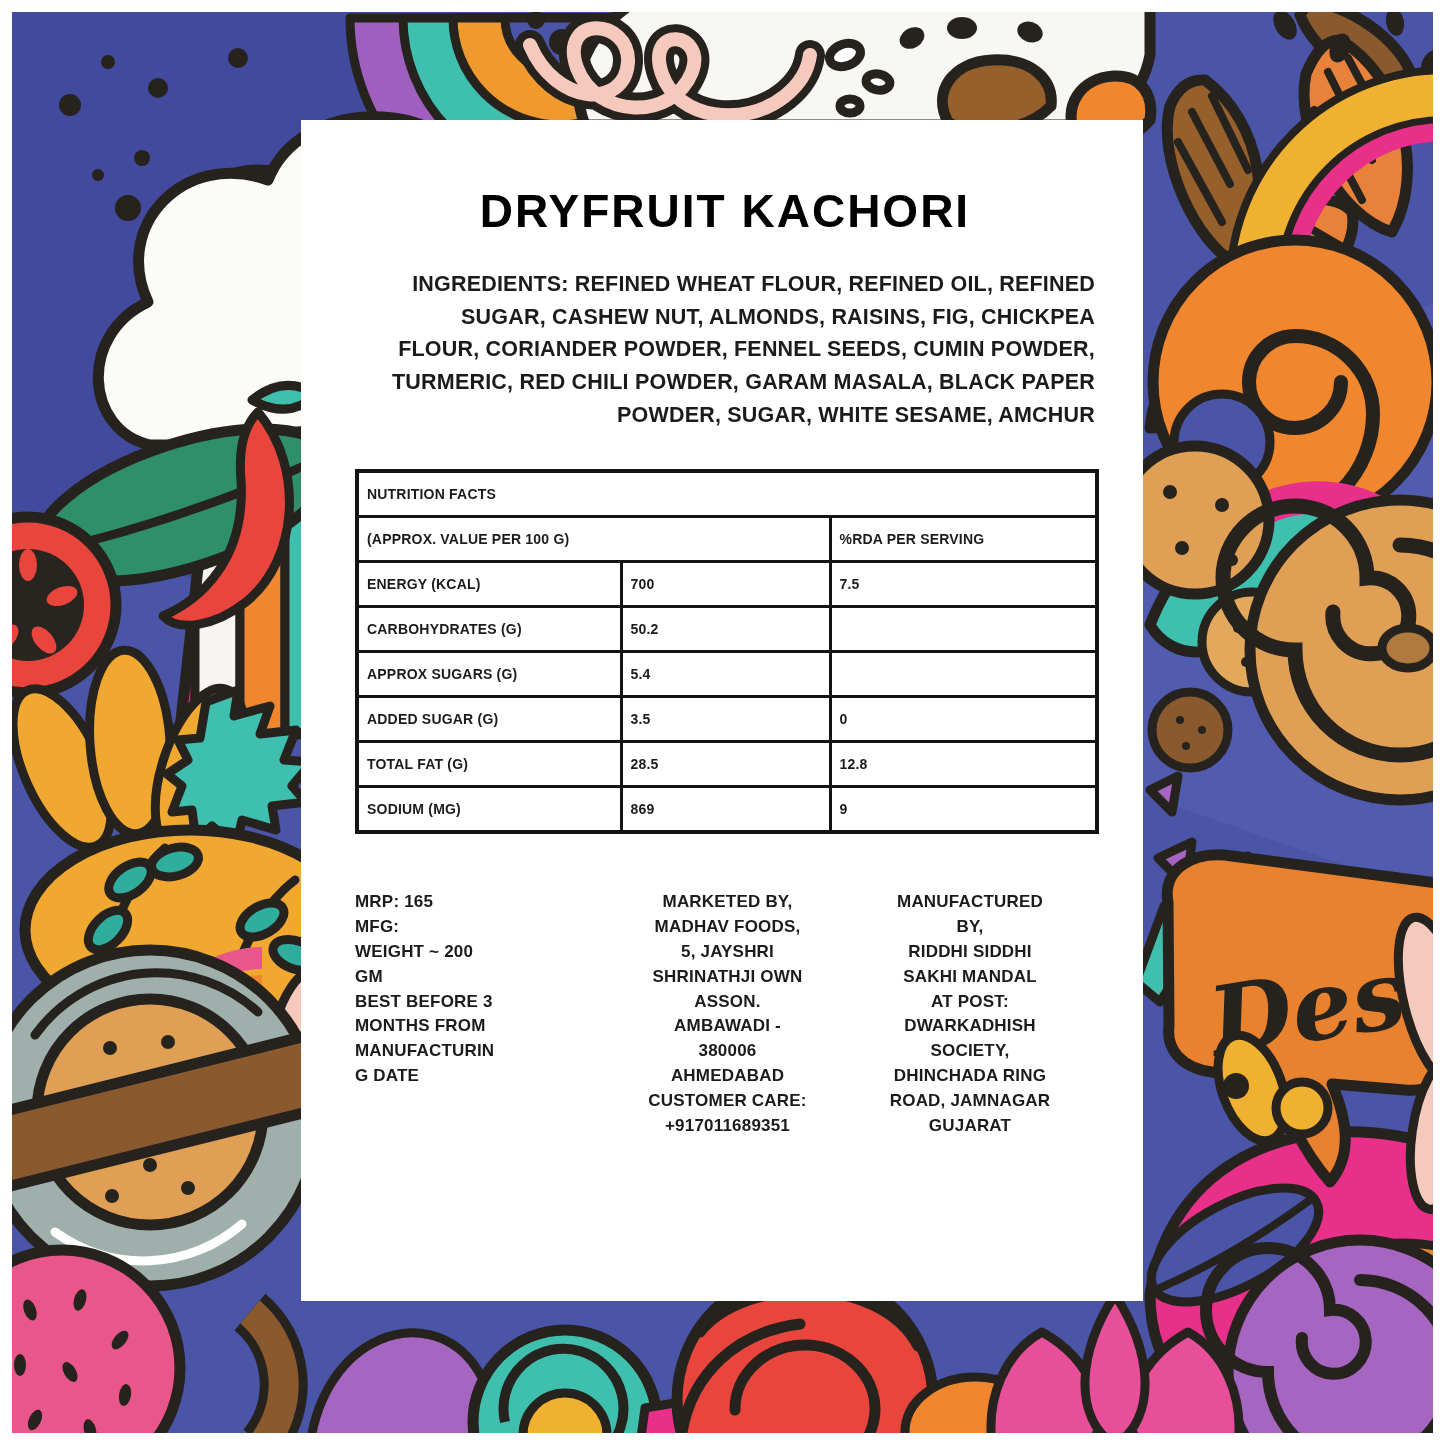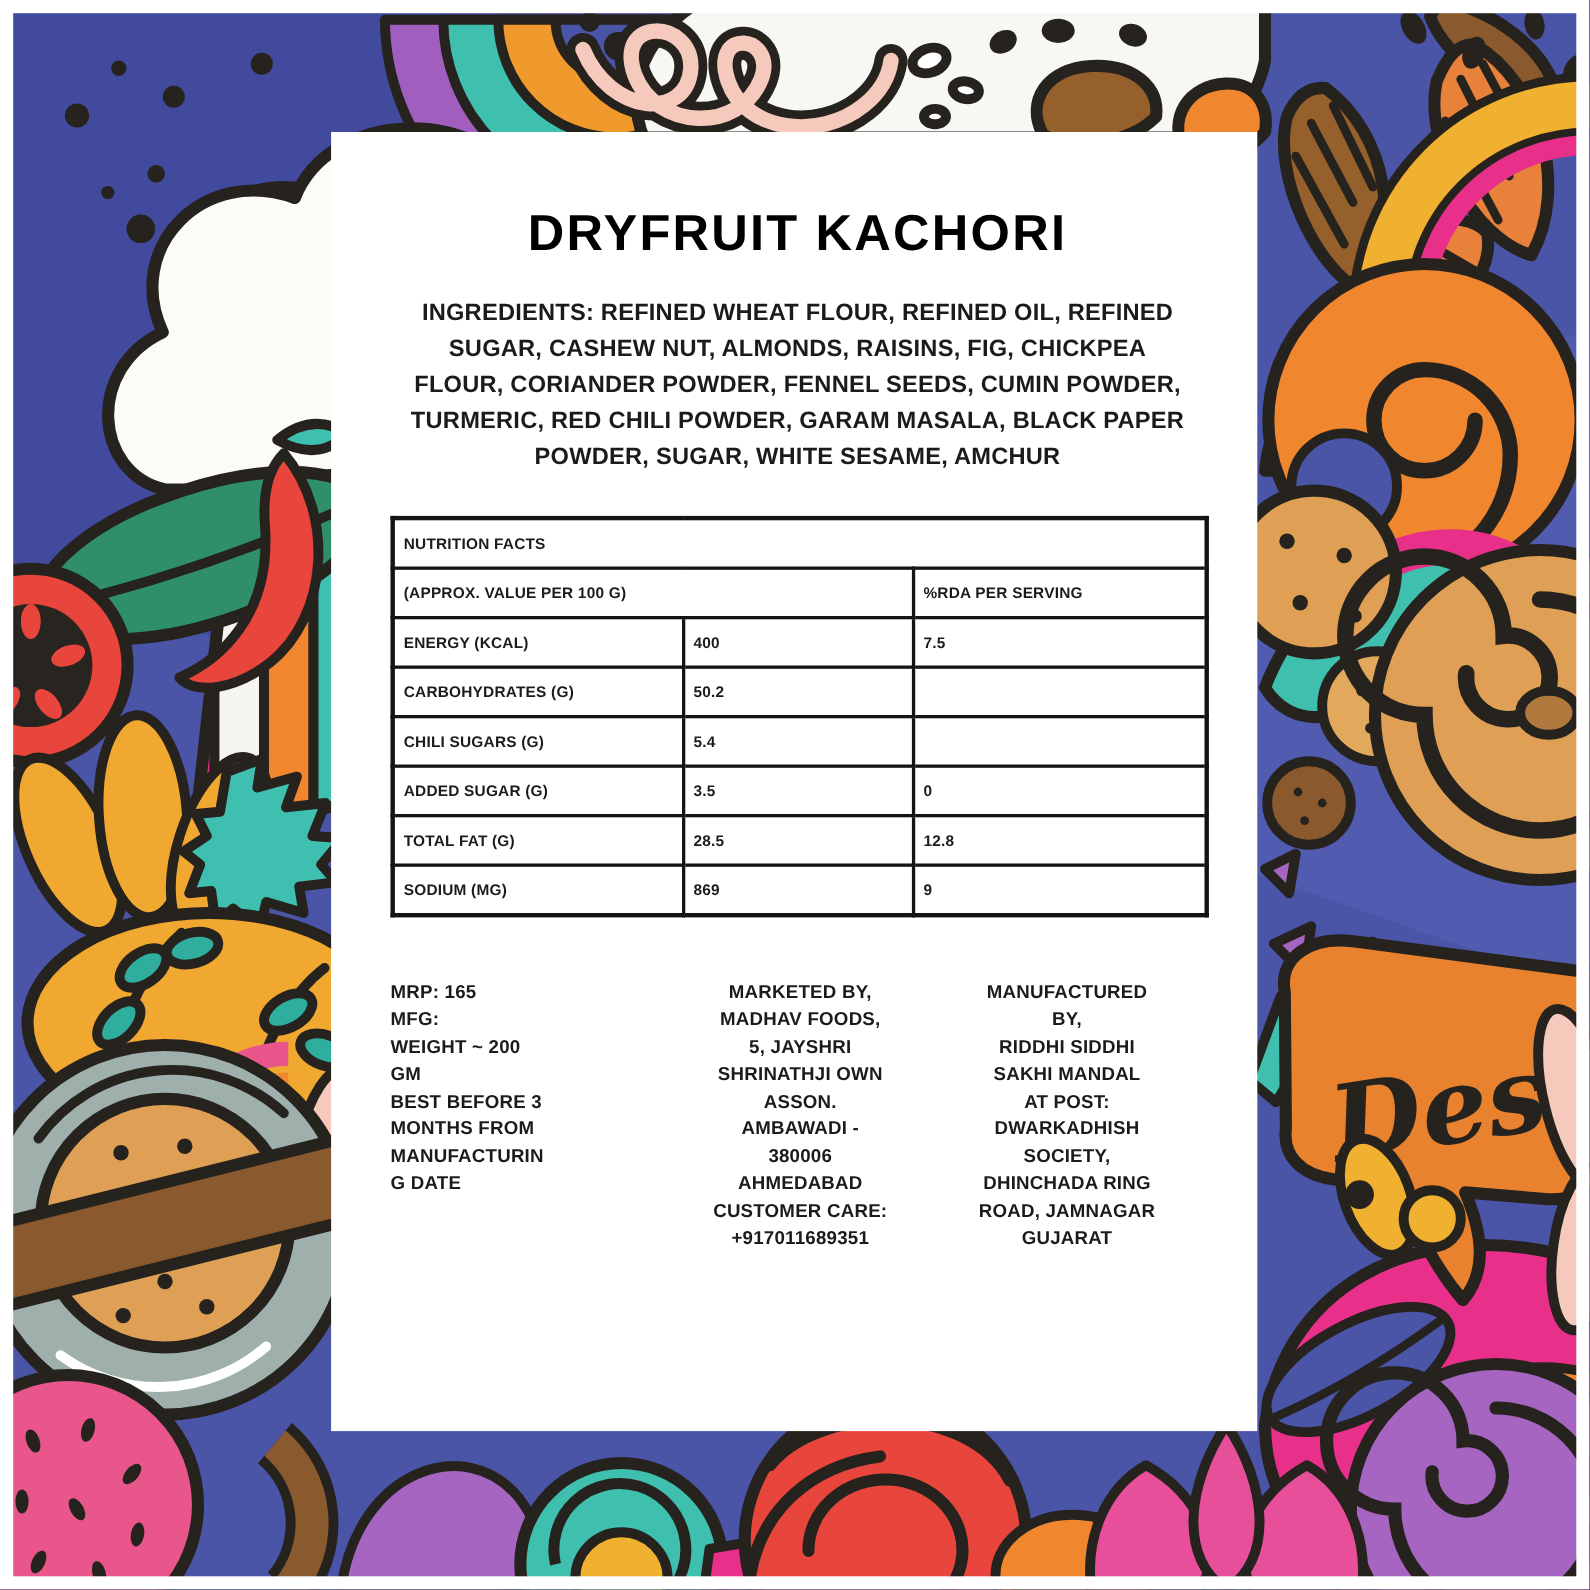--- a/index.html
+++ b/index.html
@@ -17,21 +17,21 @@
     background:#ffffff; box-sizing:border-box; padding:0 48px 0 54px;
     color:#1d1b1a;
   }
   .title {
     margin:64px 0 0 0; text-align:center;
     font-size:46px; font-weight:800; letter-spacing:2px; color:#000000;
     white-space:nowrap;
   }
   .ingredients {
     margin:30px auto 0 auto; width:800px; max-width:100%;
-    text-align:center; font-size:21.5px; font-weight:700; line-height:1.52;
+    text-align:right; font-size:21.5px; font-weight:700; line-height:1.52;
     letter-spacing:.2px; white-space:pre-line;
   }
   table.nutrition {
     margin:38px 0 0 0; border-collapse:collapse; table-layout:fixed;
     width:740px; border:4px solid #161412;
   }
   table.nutrition td {
     border:3px solid #161412; font-size:14px; font-weight:700;
     padding:6px 8px; height:30px; letter-spacing:.2px; overflow:hidden;
     white-space:nowrap;
@@ -281,30 +281,30 @@
       <tbody>
         <tr>
           <td colspan="3">NUTRITION FACTS</td>
         </tr>
         <tr>
           <td colspan="2">(APPROX. VALUE PER 100 G)</td>
           <td>%RDA PER SERVING</td>
         </tr>
         <tr>
           <td>ENERGY (KCAL)</td>
-          <td>400</td>
+          <td>700</td>
           <td>7.5</td>
         </tr>
         <tr>
           <td>CARBOHYDRATES (G)</td>
           <td>50.2</td>
           <td></td>
         </tr>
         <tr>
-          <td>CHILI SUGARS (G)</td>
+          <td>APPROX SUGARS (G)</td>
           <td>5.4</td>
           <td></td>
         </tr>
         <tr>
           <td>ADDED SUGAR (G)</td>
           <td>3.5</td>
           <td>0</td>
         </tr>
         <tr>
           <td>TOTAL FAT (G)</td>

